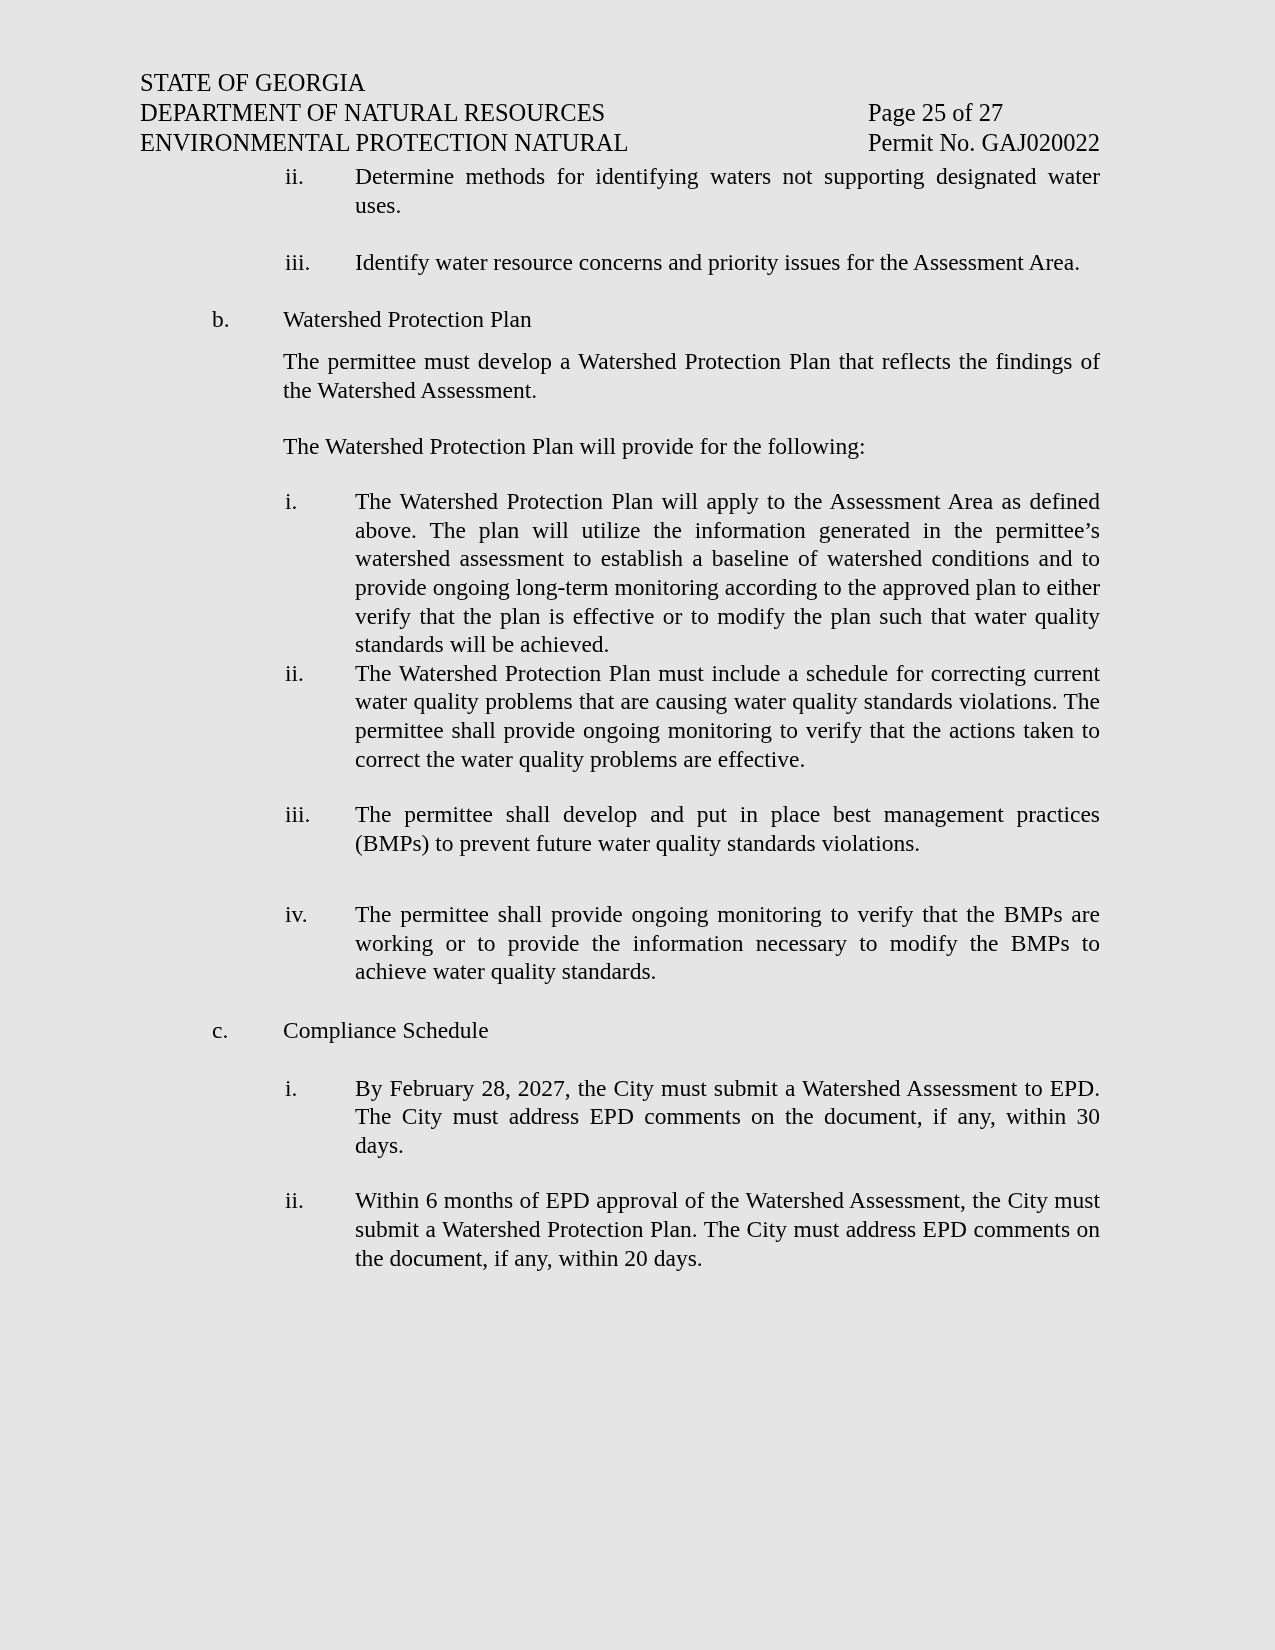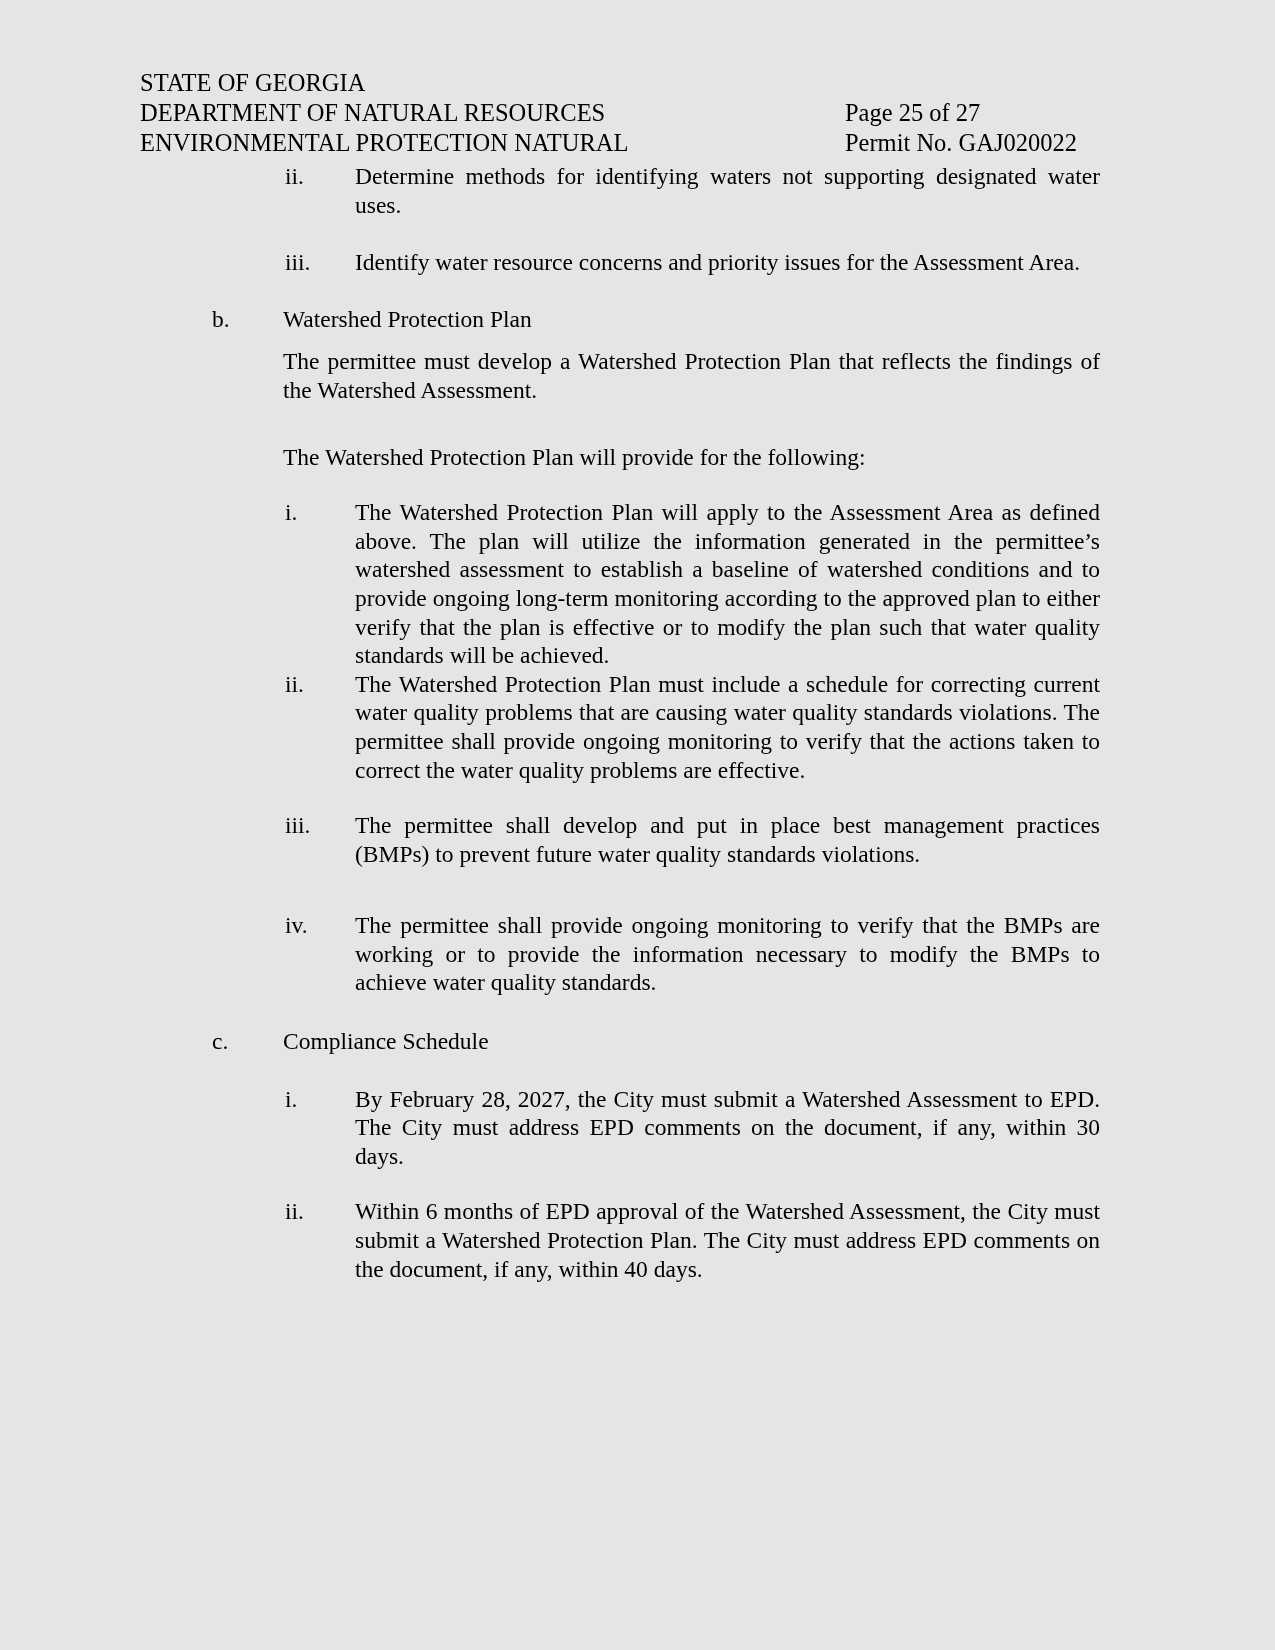--- a/index.html
+++ b/index.html
@@ -35,21 +35,21 @@
   .header-right {
     font-size: 24.5px;
     line-height: 30px;
   }
   .header-left div,
   .header-right div {
     white-space: nowrap;
   }
   .header-right {
     padding-top: 30px;
-    margin-right: 23px;
+    margin-right: 0;
   }
   
   .doc-body {
     position: absolute;
     left: 140px;
     top: 162px;
     width: 960px;
   }
   .blk {
     font-size: 23.5px;
@@ -128,21 +128,21 @@
       <span>Identify water resource concerns and priority issues for the Assessment Area.</span>
     </div>
 
     <div class="blk letter-item nojust" style="margin-top:28px;">
       <span class="letter-marker">b.</span>
       <span>Watershed Protection Plan</span>
     </div>
 
     <div class="blk para" style="margin-top:14px;">The permittee must develop a Watershed Protection Plan that reflects the findings of the Watershed Assessment.</div>
 
-    <div class="blk para nojust" style="margin-top:38px;">The Watershed Protection Plan will provide for the following:</div>
+    <div class="blk para nojust" style="margin-top:27px;">The Watershed Protection Plan will provide for the following:</div>
 
     <div class="blk roman-item" style="margin-top:27px;">
       <span class="roman-marker">i.</span>
       <span>The Watershed Protection Plan will apply to the Assessment Area as defined above.  The plan will utilize the information generated in the permittee’s watershed assessment to establish a baseline of watershed conditions and to provide ongoing long-term monitoring according to the approved plan to either verify that the plan is effective or to modify the plan such that water quality standards will be achieved.</span>
     </div>
 
     <div class="blk roman-item tight">
       <span class="roman-marker">ii.</span>
       <span>The Watershed Protection Plan must include a schedule for correcting current water quality problems that are causing water quality standards violations. The permittee shall provide ongoing monitoring to verify that the actions taken to correct the water quality problems are effective.</span>
     </div>
@@ -162,17 +162,17 @@
       <span>Compliance Schedule</span>
     </div>
 
     <div class="blk roman-item" style="margin-top:29px;">
       <span class="roman-marker">i.</span>
       <span>By February 28, 2027, the City must submit a Watershed Assessment to EPD. The City must address EPD comments on the document, if any, within 30 days.</span>
     </div>
 
     <div class="blk roman-item" style="margin-top:27px;">
       <span class="roman-marker">ii.</span>
-      <span>Within 6 months of EPD approval of the Watershed Assessment, the City must submit a Watershed Protection Plan. The City must address EPD comments on the document, if any, within 40 days.</span>
+      <span>Within 6 months of EPD approval of the Watershed Assessment, the City must submit a Watershed Protection Plan. The City must address EPD comments on the document, if any, within 20 days.</span>
     </div>
 
   </div>
 </div>
 
 </body></html>

